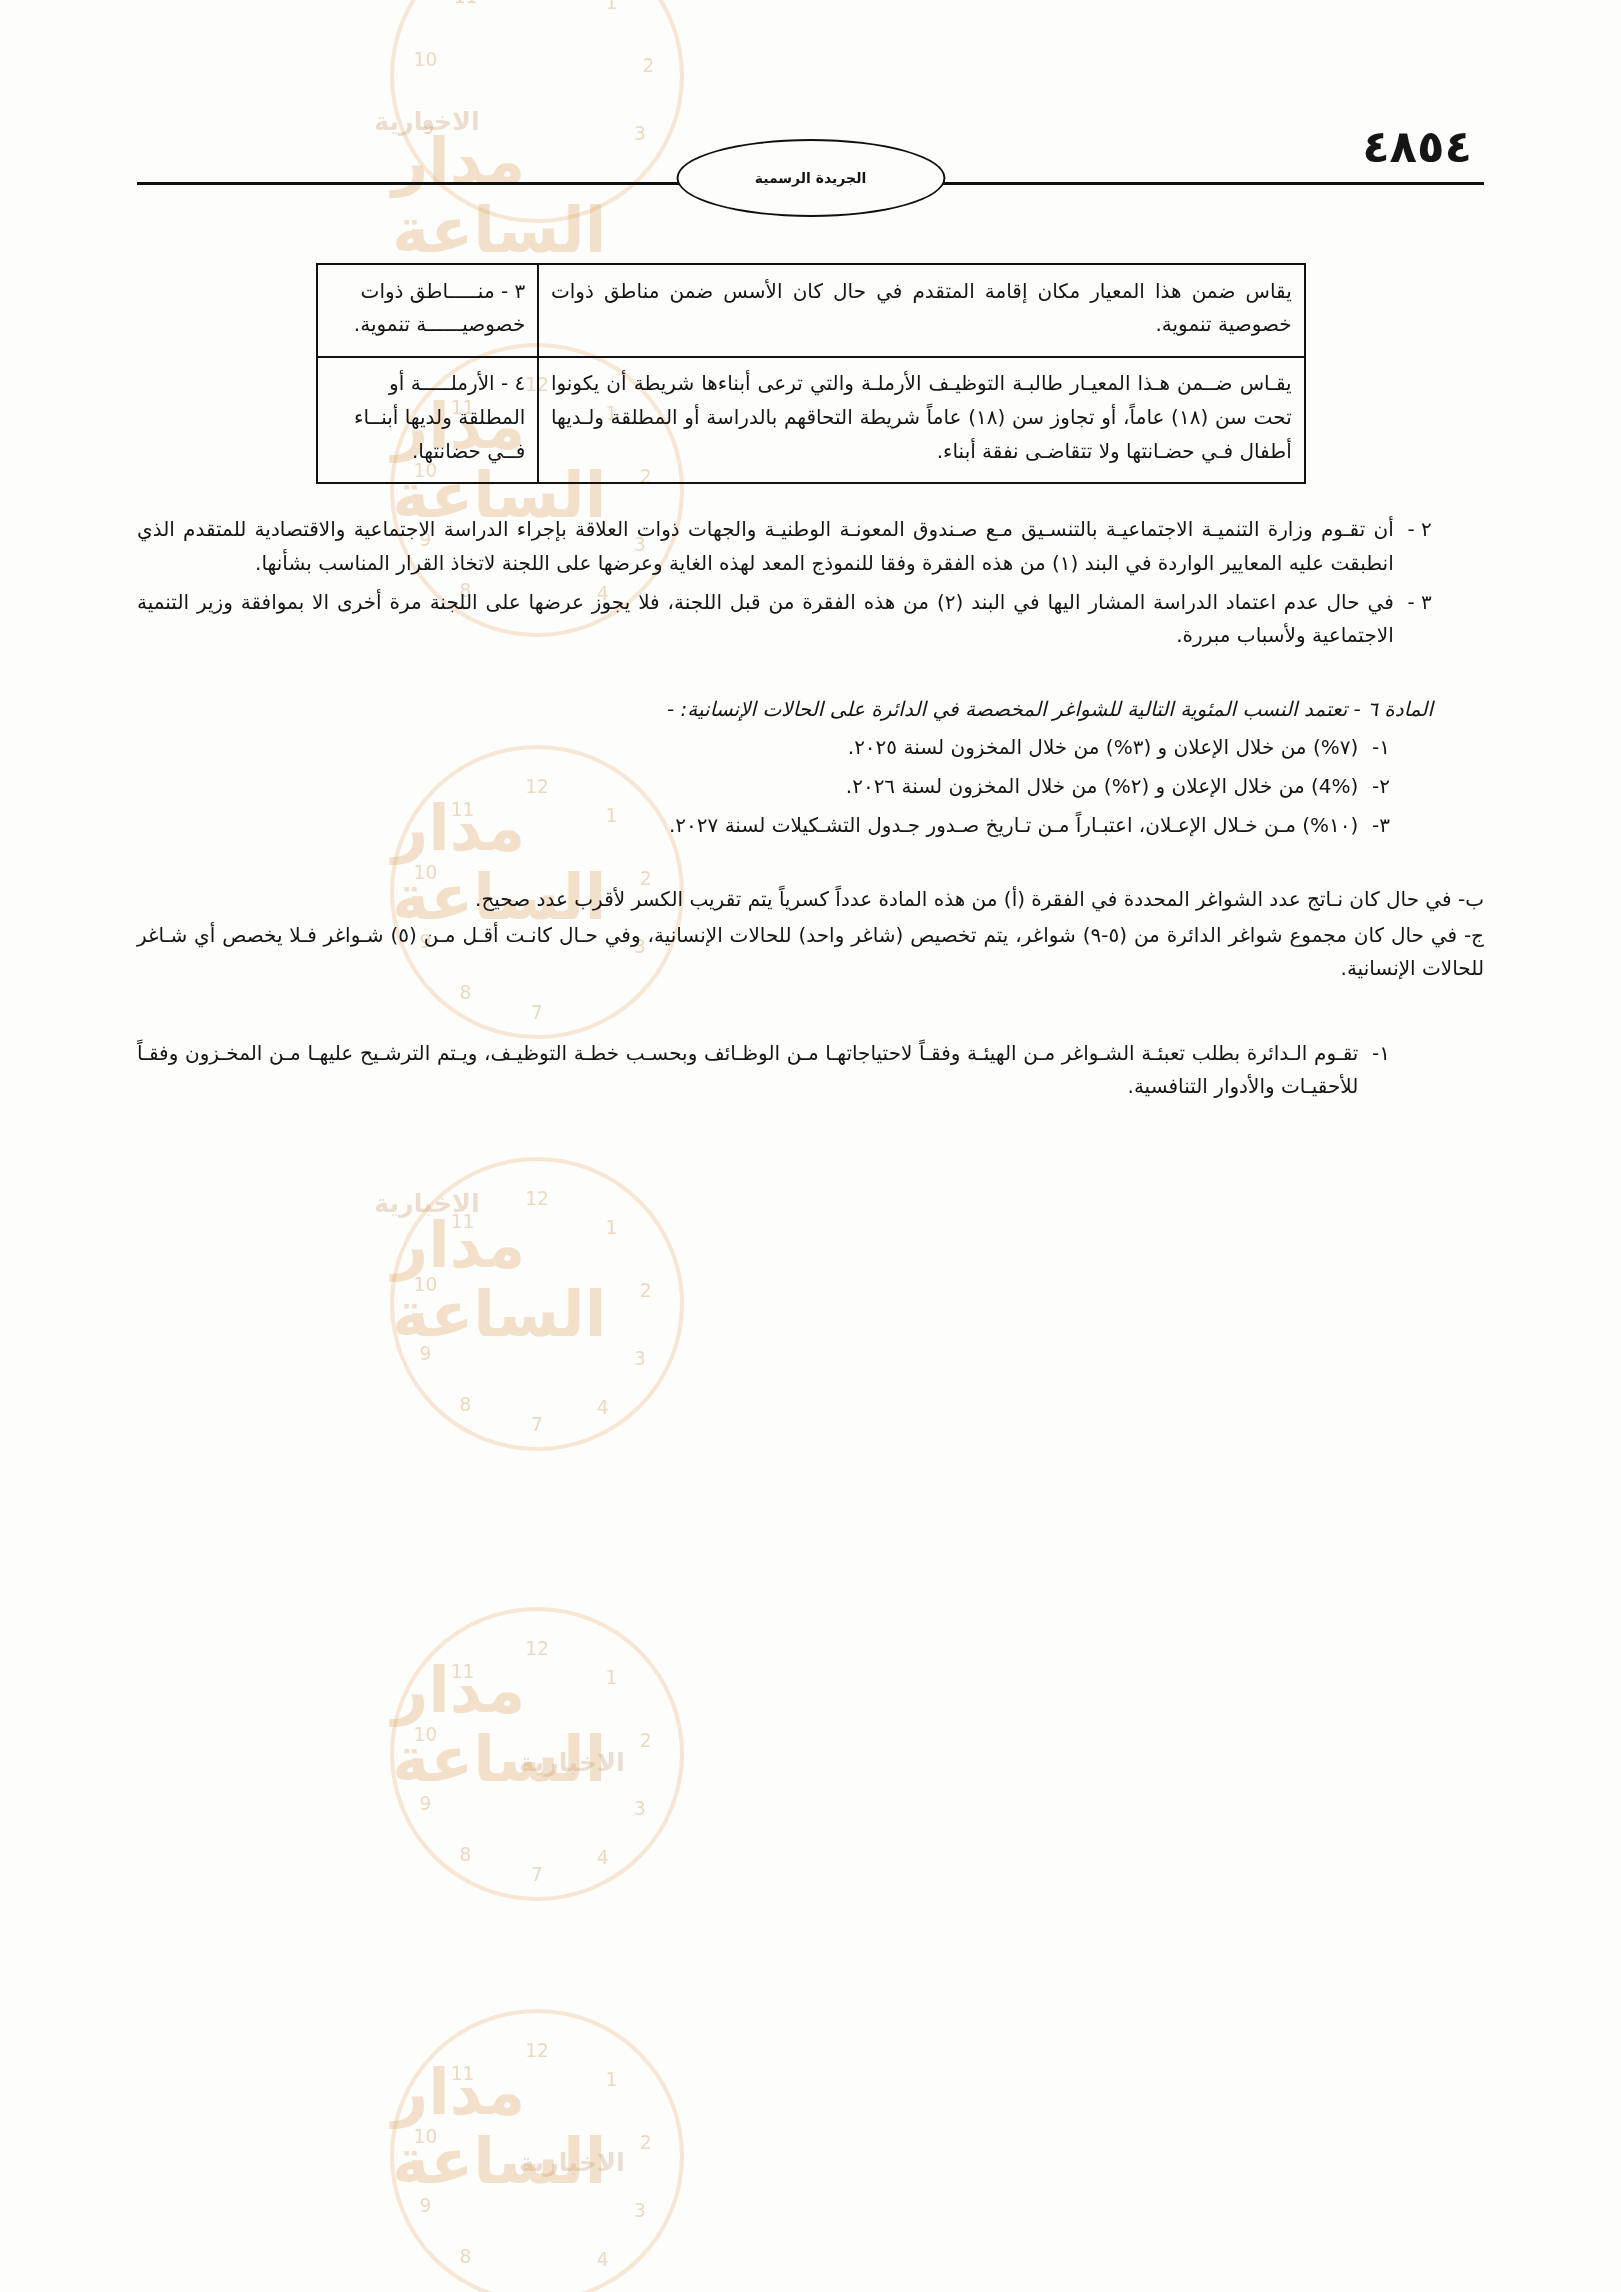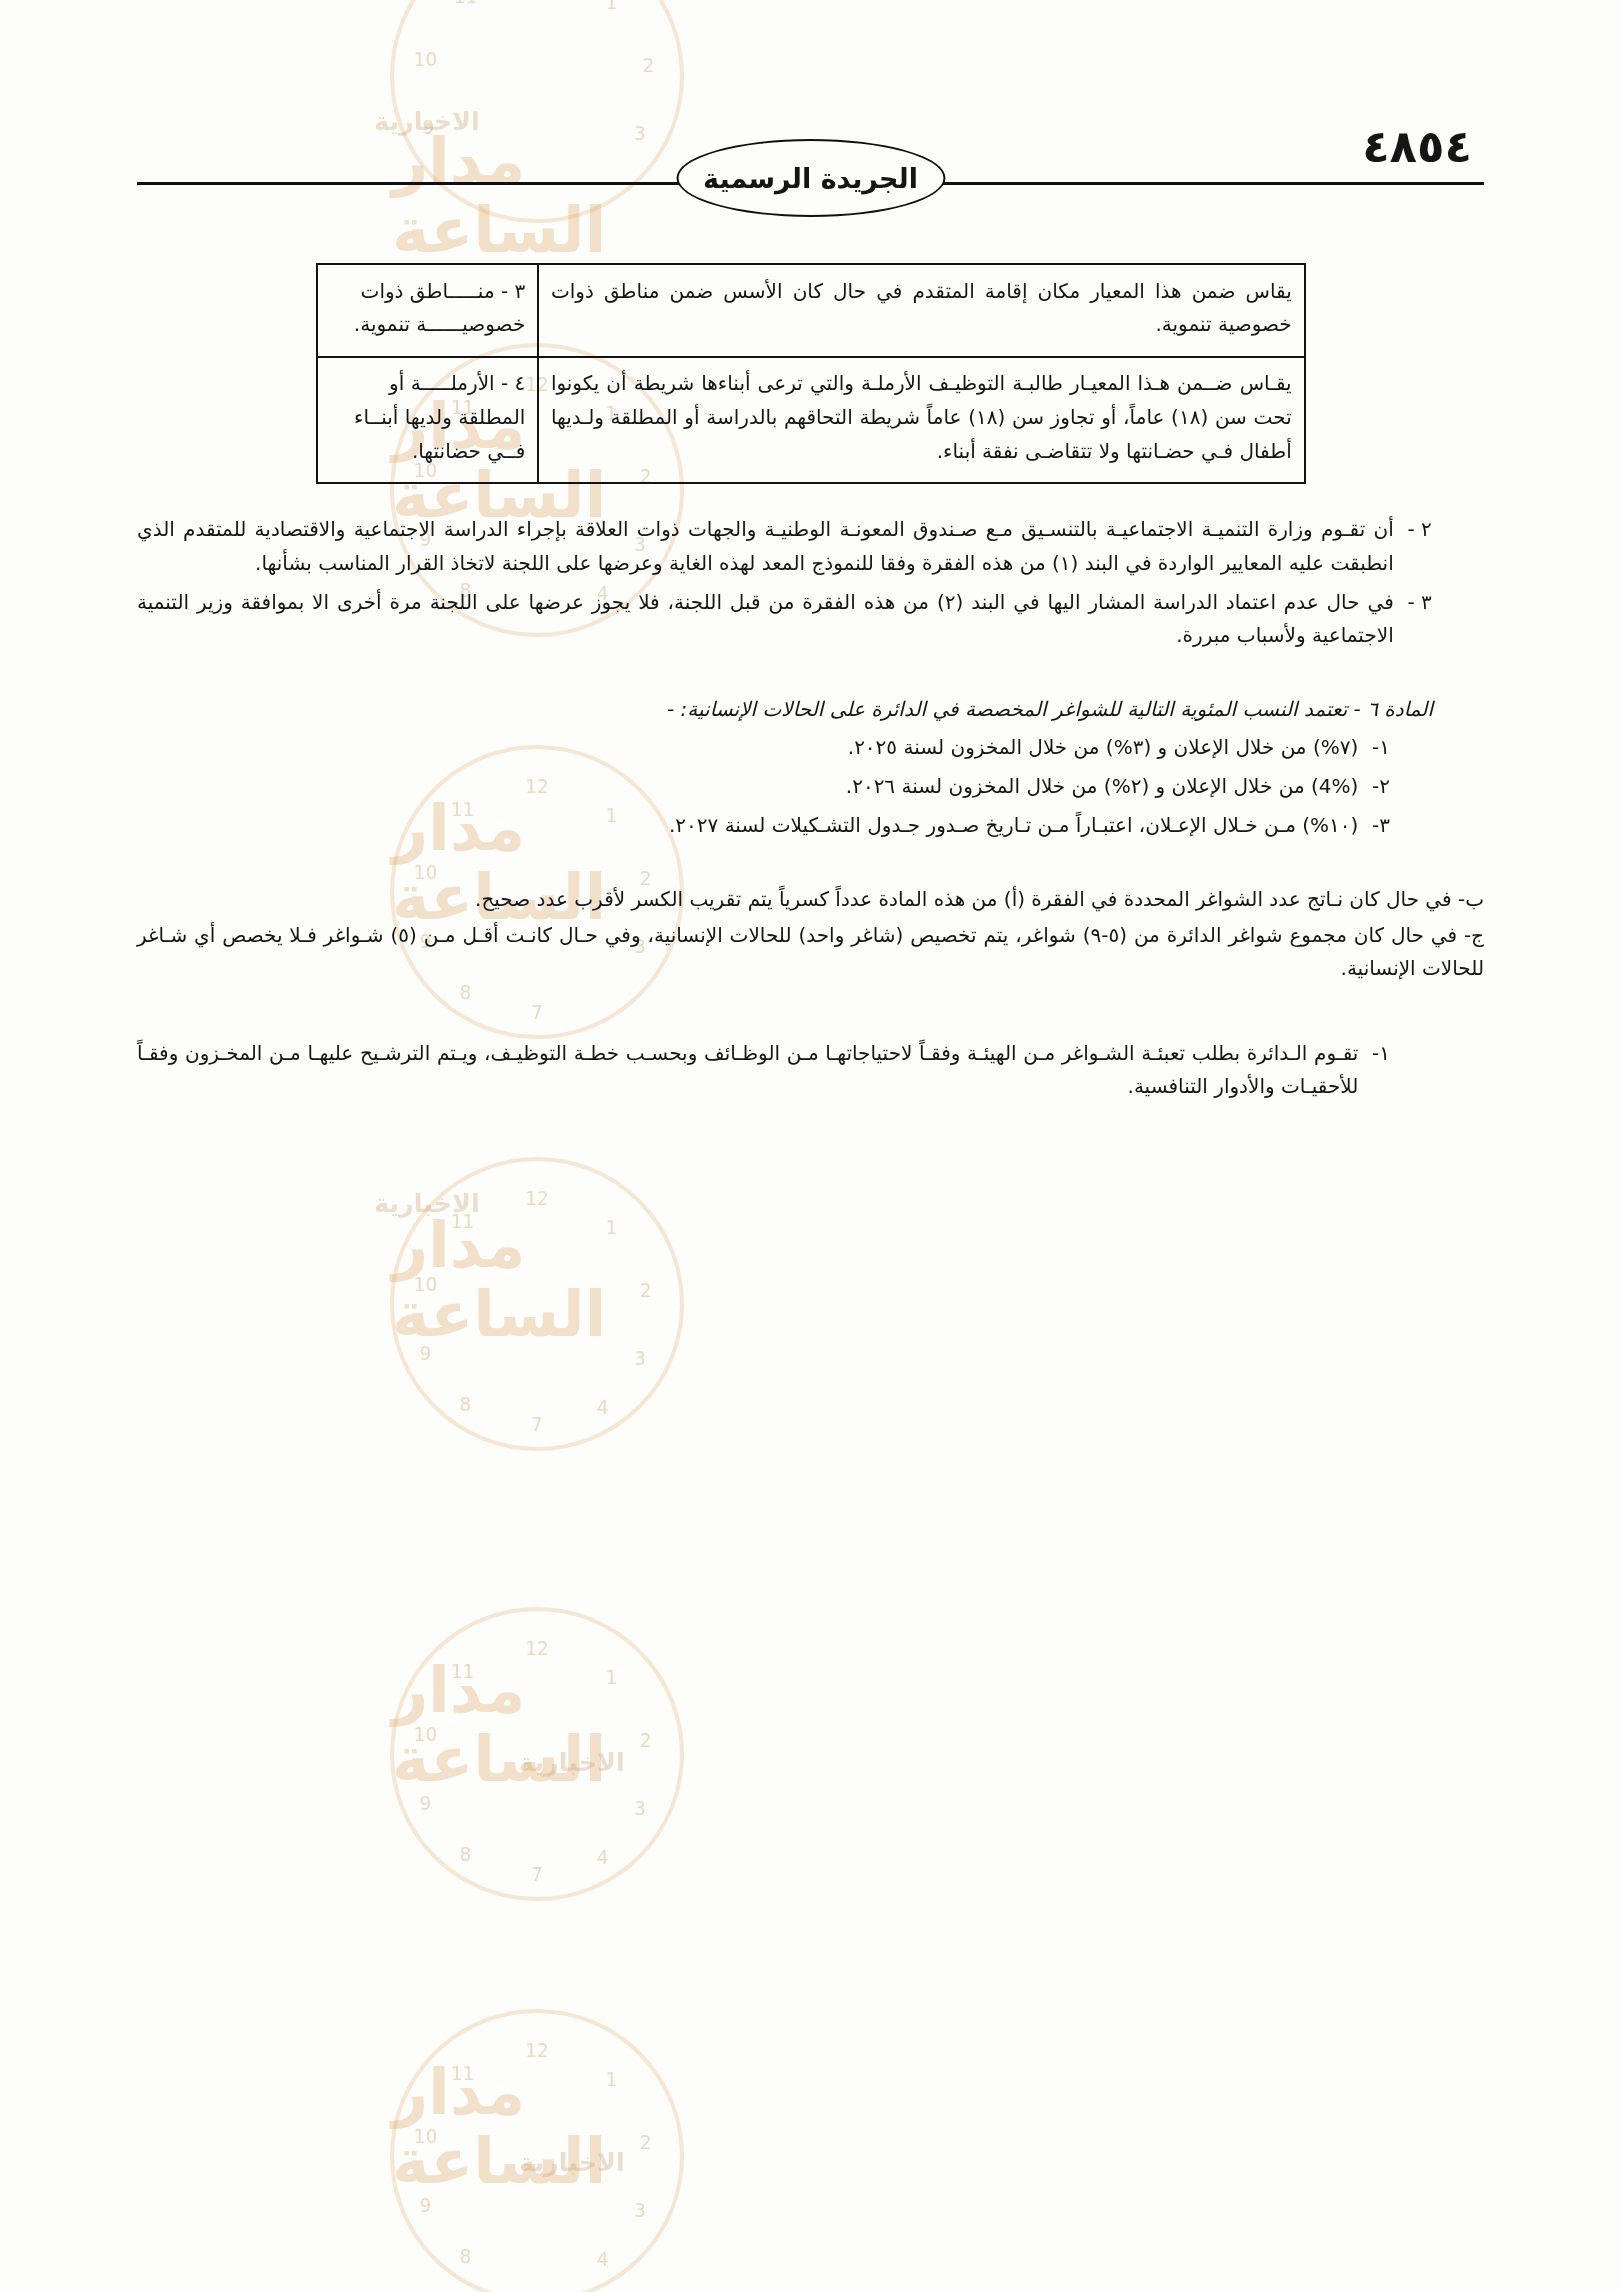--- a/index.html
+++ b/index.html
@@ -70,21 +70,21 @@
     top: 139px;
     transform: translateX(-50%);
     width: 265px;
     height: 74px;
     border: 2.9px solid #101010;
     border-radius: 50%;
     background: #fdfdfb;
     display: flex;
     align-items: center;
     justify-content: center;
-    font-size: 27px;
+    font-size: 14px;
     font-weight: bold;
   }
 
   
   .content {
     position: absolute;
     left: 137px;
     right: 137px;
     top: 263px;
     font-size: 20px;

